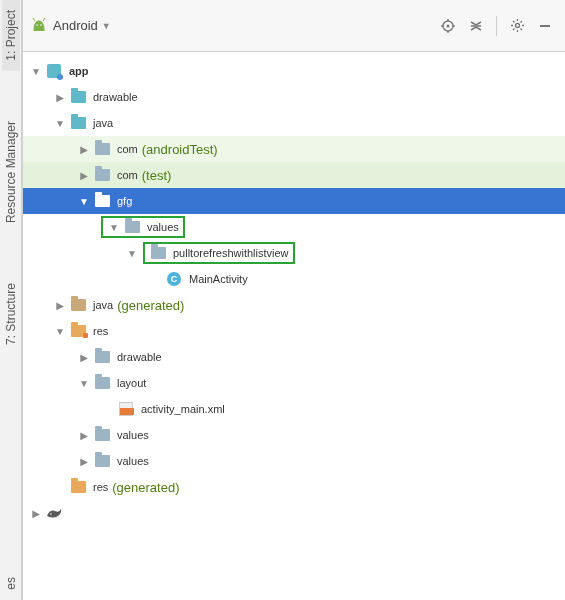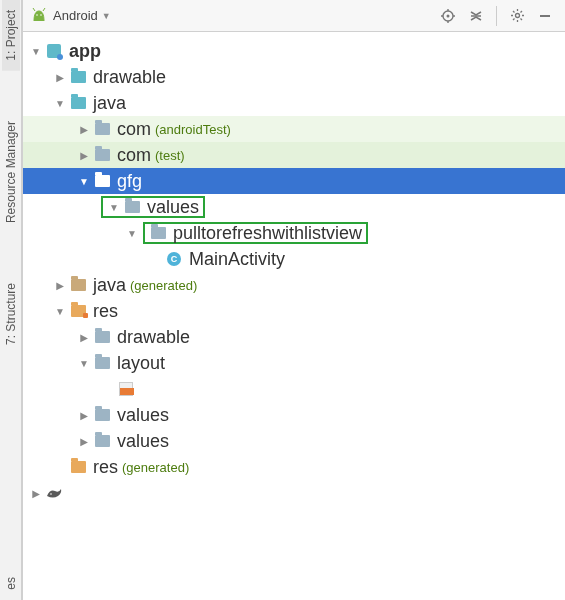--- a/index.html
+++ b/index.html
@@ -45,21 +45,21 @@
   .panel {
     position: absolute;
     left: 22px;
     top: 0;
     right: 0;
     height: 600px;
     background: #fff;
     border-left: 1px solid #d0d0d0;
   }
   .toolbar {
-    height: 32px;
+    height: 52px;
     border-bottom: 1px solid #d0d0d0;
     display: flex;
     align-items: center;
     padding: 0 8px;
     gap: 4px;
     background: #f7f7f7;
   }
   .toolbar-left {
     display: flex;
     align-items: center;
@@ -131,21 +131,21 @@
   .folder.orange::before{background:#e8a95c;}
   .folder.orange-dot::after { content:""; position:absolute; bottom:-1px; right:-2px; width:5px;height:5px;background:#e87b35;border-radius:1px;}
   .module-icon { width:14px;height:14px;background:#5fb9c9;border-radius:2px;position:relative;}
   .module-icon::after{content:"";position:absolute;bottom:-2px;right:-2px;width:6px;height:6px;background:#4a90d9;border-radius:50%;}
   .file-xml { width:14px;height:14px;background:#f0f0f0;border:1px solid #ccc;position:relative;}
   .file-xml::after{content:"";position:absolute;bottom:0;left:0;width:14px;height:7px;background:#e87b35;}
   .class-icon { width:14px;height:14px;background:#4fb3d9;border-radius:50%;color:#fff;font-size:9px;font-weight:bold;display:flex;align-items:center;justify-content:center;}
   .gradle-icon { color:#555; font-size:14px;}
   .folder.gen{background:#c9a97a;}
   .folder.gen::before{background:#c9a97a;}
-  .label { font-size: 18px; }
+  .label { font-size: 11px; }
   .label.bold { font-weight: bold; }
   .qualifier { color: #4d7c0f; margin-left: 4px; }
 
   .row.sel { background: #3874d1; color: #fff; }
   .row.sel .arrow { color: #fff; }
   .row.sel .folder{background:#fff;}
   .row.sel .folder::before{background:#fff;}
 
   .row.hl1 { background: #eef7e8; }
   .row.hl2 { background: #e4f2db; }
@@ -345,20 +345,21 @@
         </span>
       <span class="label">layout</span>
     </div>
 
     <div class="row">
       <span class="ind" style="width:78px"></span>
       <span class="arrow empty">▶</span>
       <span class="node-icon">
           <span class="file-xml"></span>
         </span>
+      <span class="label">activity_main.xml</span>
     </div>
 
     <div class="row">
       <span class="ind" style="width:54px"></span>
       <span class="arrow">▶</span>
       <span class="node-icon">
           <span class="folder"></span>
         </span>
       <span class="label">values</span>
     </div>

